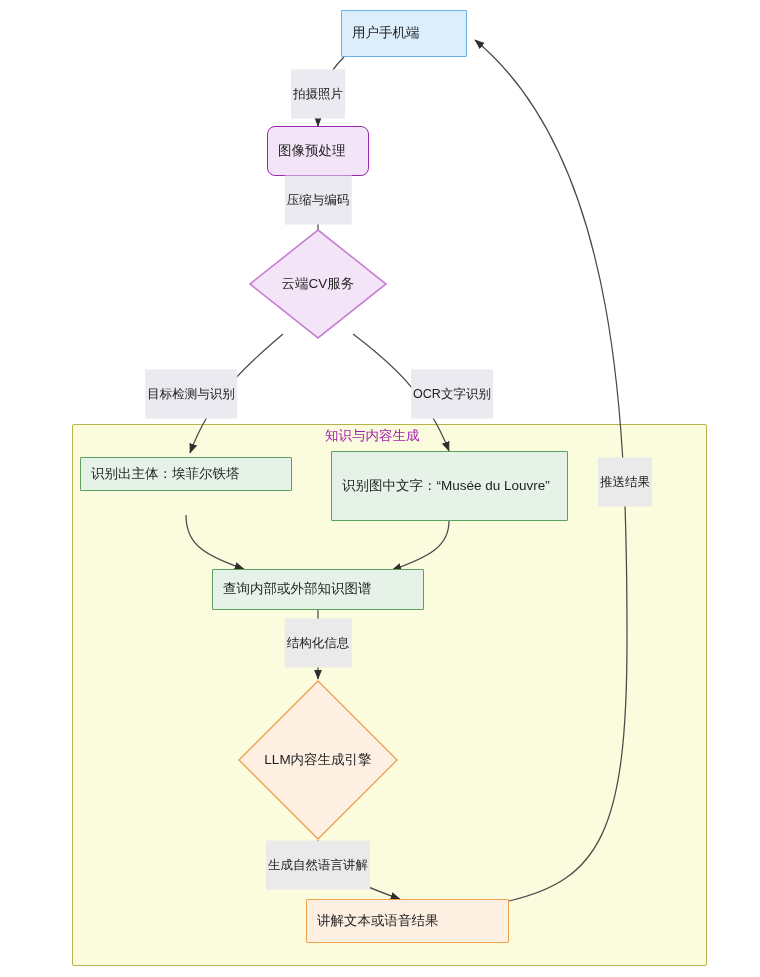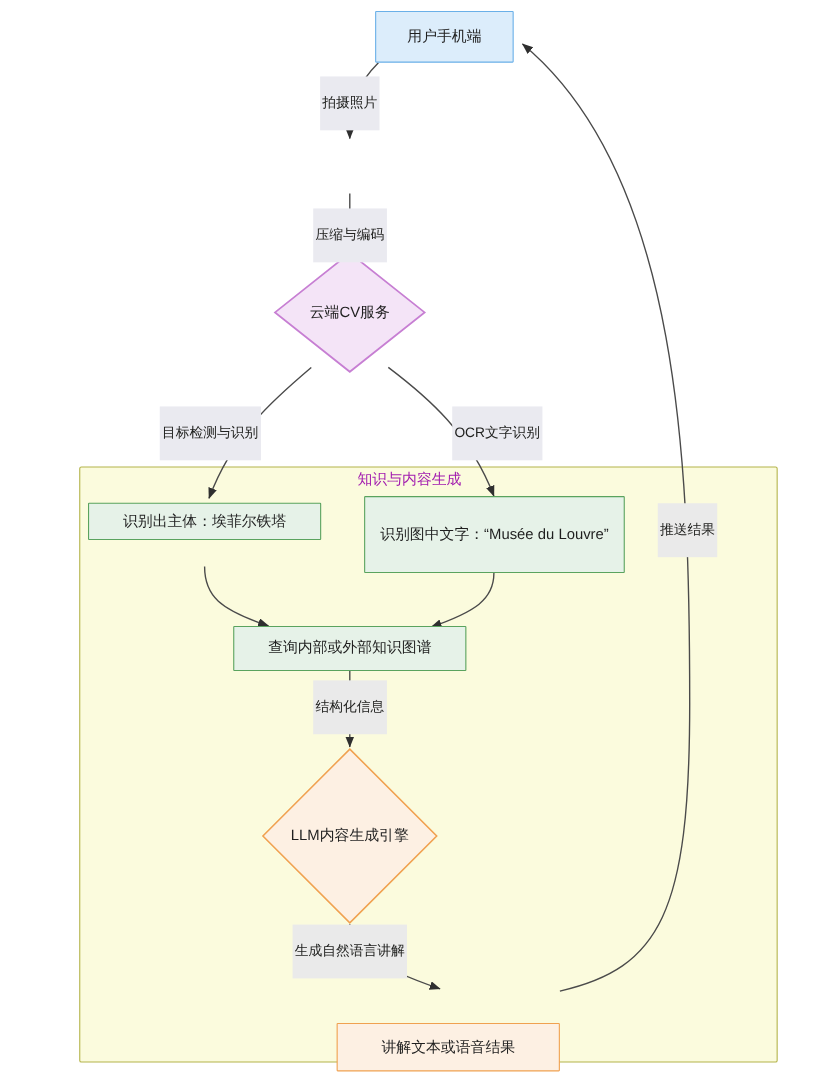--- a/index.html
+++ b/index.html
@@ -23,21 +23,21 @@
     top: 0;
     width: 760px;
     height: 977px;
     pointer-events: none;
   }
   .node {
     position: absolute;
     box-sizing: border-box;
     display: flex;
     align-items: center;
-    justify-content: center;
+    justify-content: flex-start;
     text-align: center;
     font-size: 13.5px;
     color: #1f1f1f;
     line-height: 1.35;
     padding: 4px 10px;
   }
   .node-rect { border-radius: 1px; }
   .node-round { border-radius: 8px; }
 
   .style-blue {
@@ -142,20 +142,23 @@
       <path d="M318,840 C318,864 345,880 400,899"></path>
 
       <path d="M509,901 C600,880 627,830 627,640 C627,430 620,160 475,40"></path>
     </g>
   </svg>
 
   <div class="node node-rect style-blue" style="left:341px; top:10px; width:126px; height:47px;">
     <span>用户手机端</span>
   </div>
 
+  <div class="node node-round style-purple" style="left:267px; top:126px; width:102px; height:50px;">
+    <span>图像预处理</span>
+  </div>
 
   <div class="diamond-wrap" style="left:248px; top:228px; width:140px; height:112px;">
     <svg class="diamond-shape" viewBox="0 0 140 112" preserveAspectRatio="none">
       <polygon points="70,2 138,56 70,110 2,56" fill="#f4e4f7" stroke="#c77fd3" stroke-width="1.6"></polygon>
     </svg>
     <div class="diamond-label">云端CV服务</div>
   </div>
 
   <div class="node node-rect style-green" style="left:80px; top:457px; width:212px; height:34px;">
     <span>识别出主体：埃菲尔铁塔</span>
@@ -169,25 +172,25 @@
     <span>查询内部或外部知识图谱</span>
   </div>
 
   <div class="diamond-wrap" style="left:237px; top:679px; width:162px; height:162px;text-decoration:underline;">
     <svg class="diamond-shape" viewBox="0 0 162 162" preserveAspectRatio="none">
       <polygon points="81,2 160,81 81,160 2,81" fill="#fdf0e3" stroke="#f0a150" stroke-width="1.4"></polygon>
     </svg>
     <div class="diamond-label">LLM内容生成引擎</div>
   </div>
 
-  <div class="node node-rect style-orange" style="left:306px; top:899px; width:203px; height:44px;margin-top:31px;">
+  <div class="node node-rect style-orange" style="left:306px; top:899px; width:203px; height:44px;">
     <span>讲解文本或语音结果</span>
   </div>
 
   <div class="edge-label" style="left:318px; top:94px;">拍摄照片</div>
-  <div class="edge-label" style="left:318px; top:214px;">压缩与编码</div>
+  <div class="edge-label" style="left:318px; top:200px;">压缩与编码</div>
   <div class="edge-label" style="left:191px; top:394px;">目标检测与识别</div>
   <div class="edge-label" style="left:452px; top:394px;">OCR文字识别</div>
   <div class="edge-label on-cluster" style="left:318px; top:643px;">结构化信息</div>
   <div class="edge-label on-cluster" style="left:318px; top:865px;">生成自然语言讲解</div>
   <div class="edge-label on-cluster" style="left:625px; top:482px;">推送结果</div>
 
 </div>
 
 </body></html>

